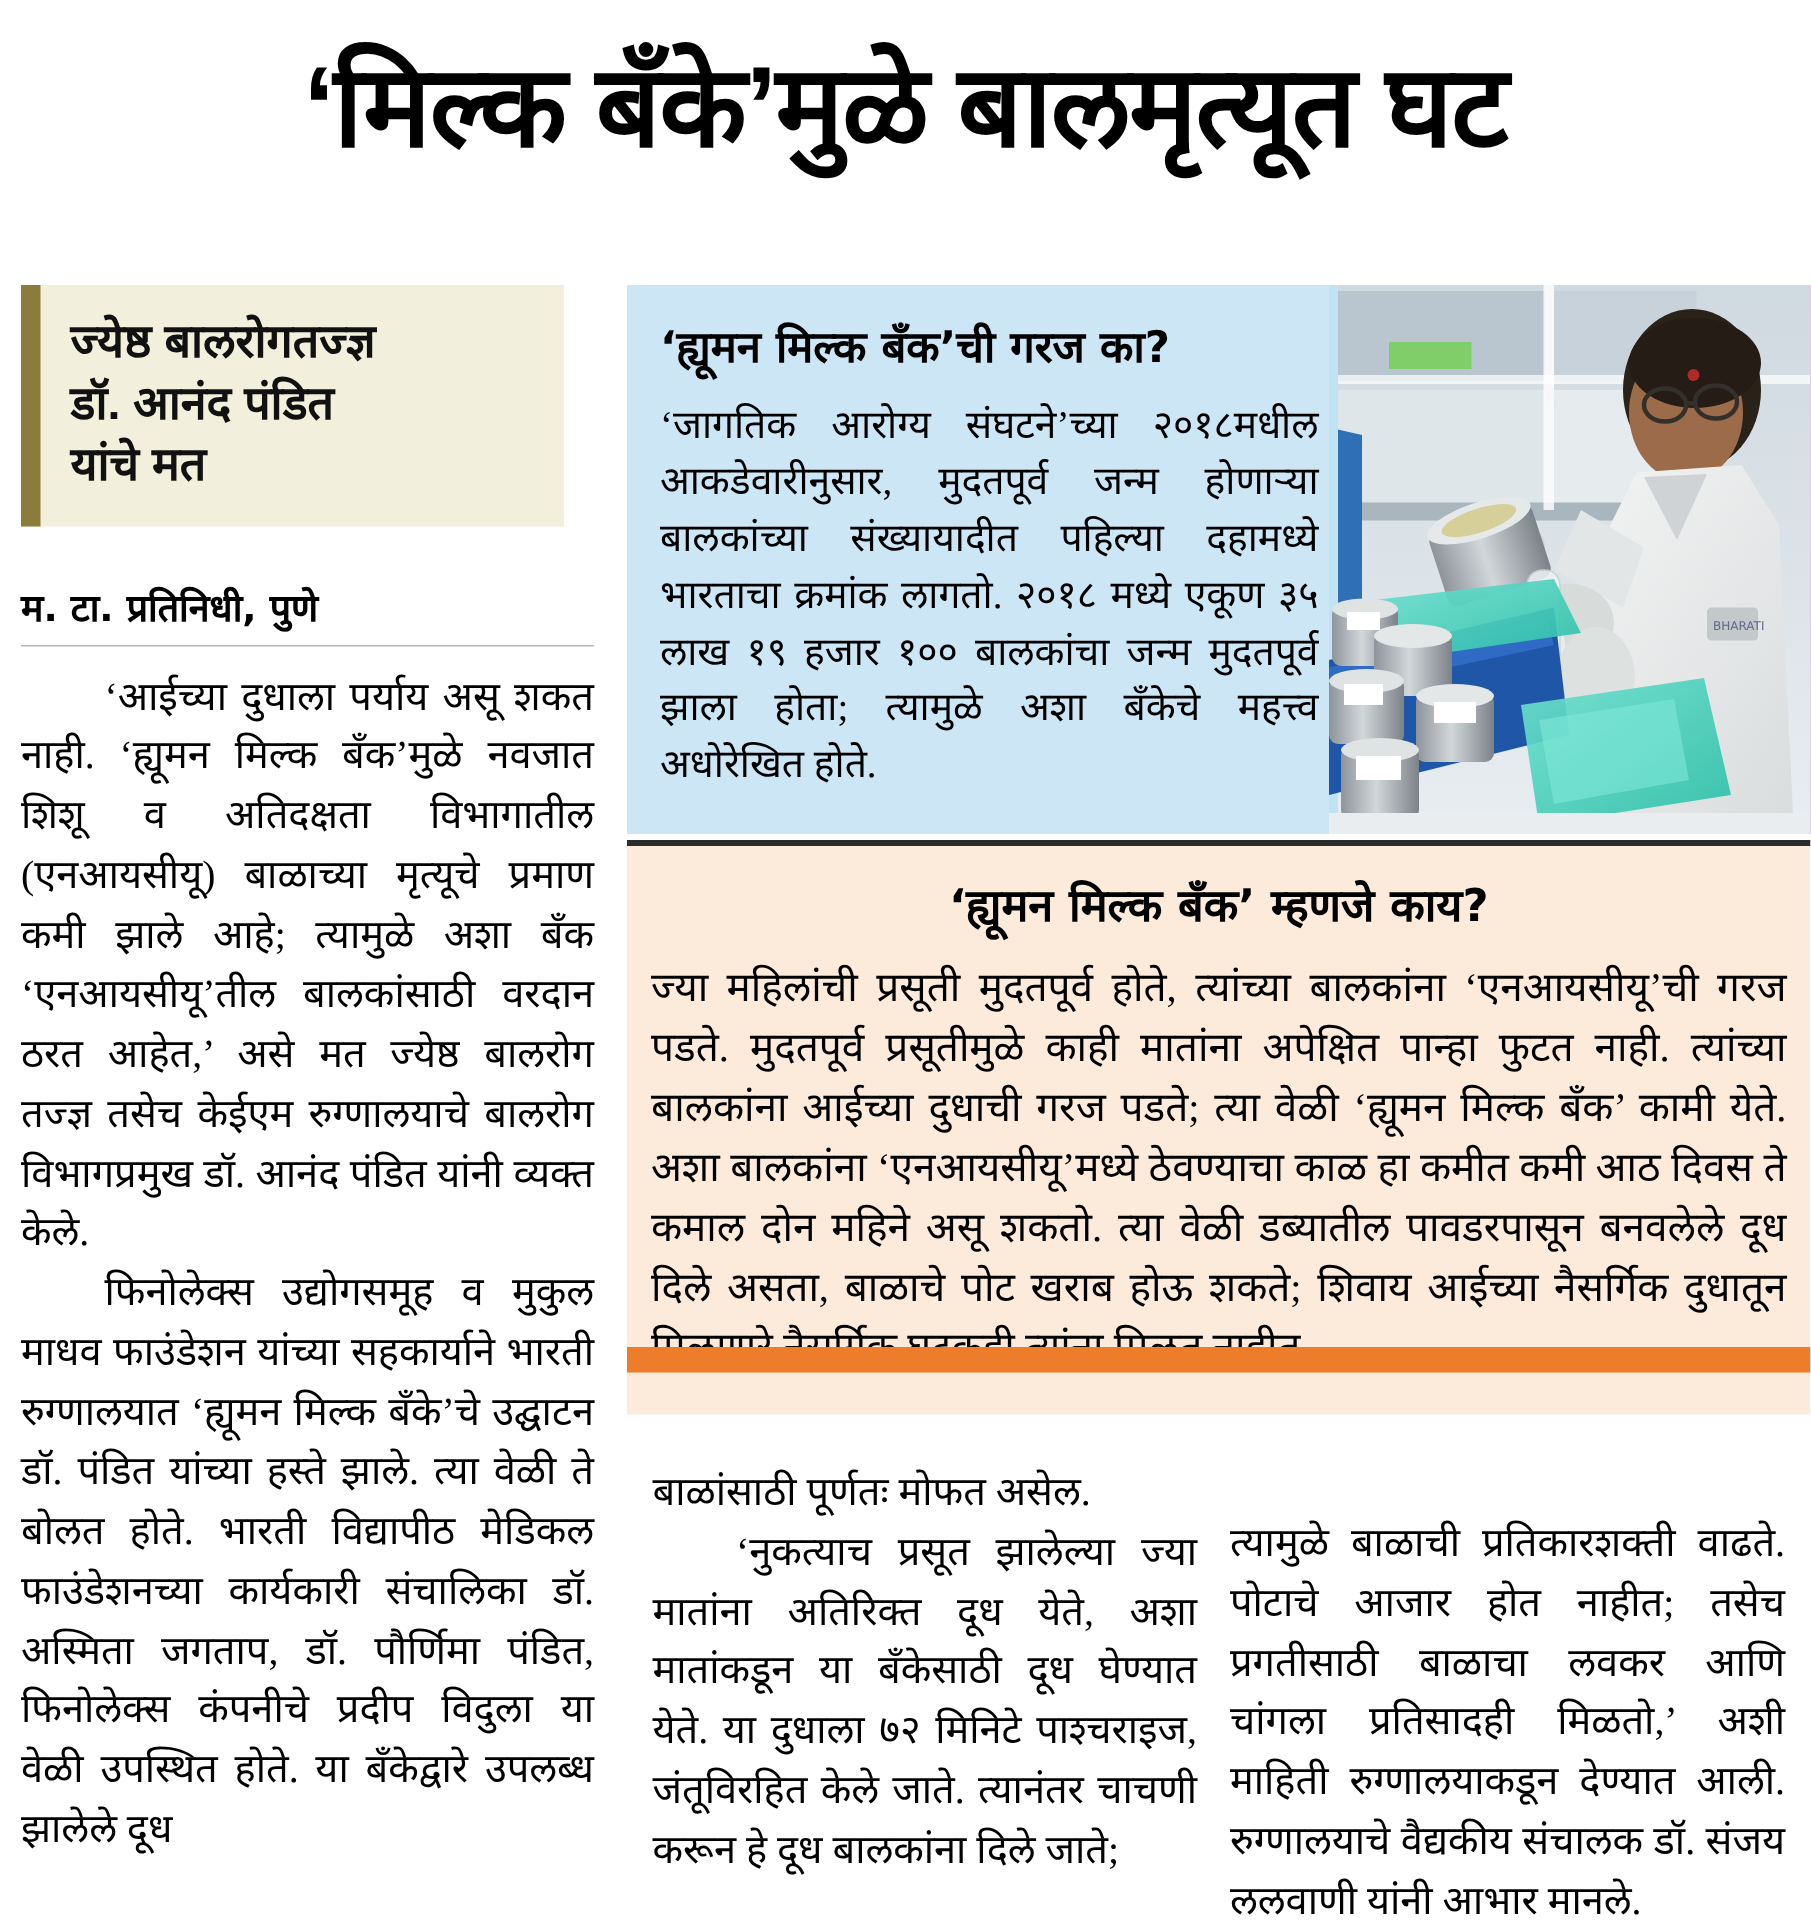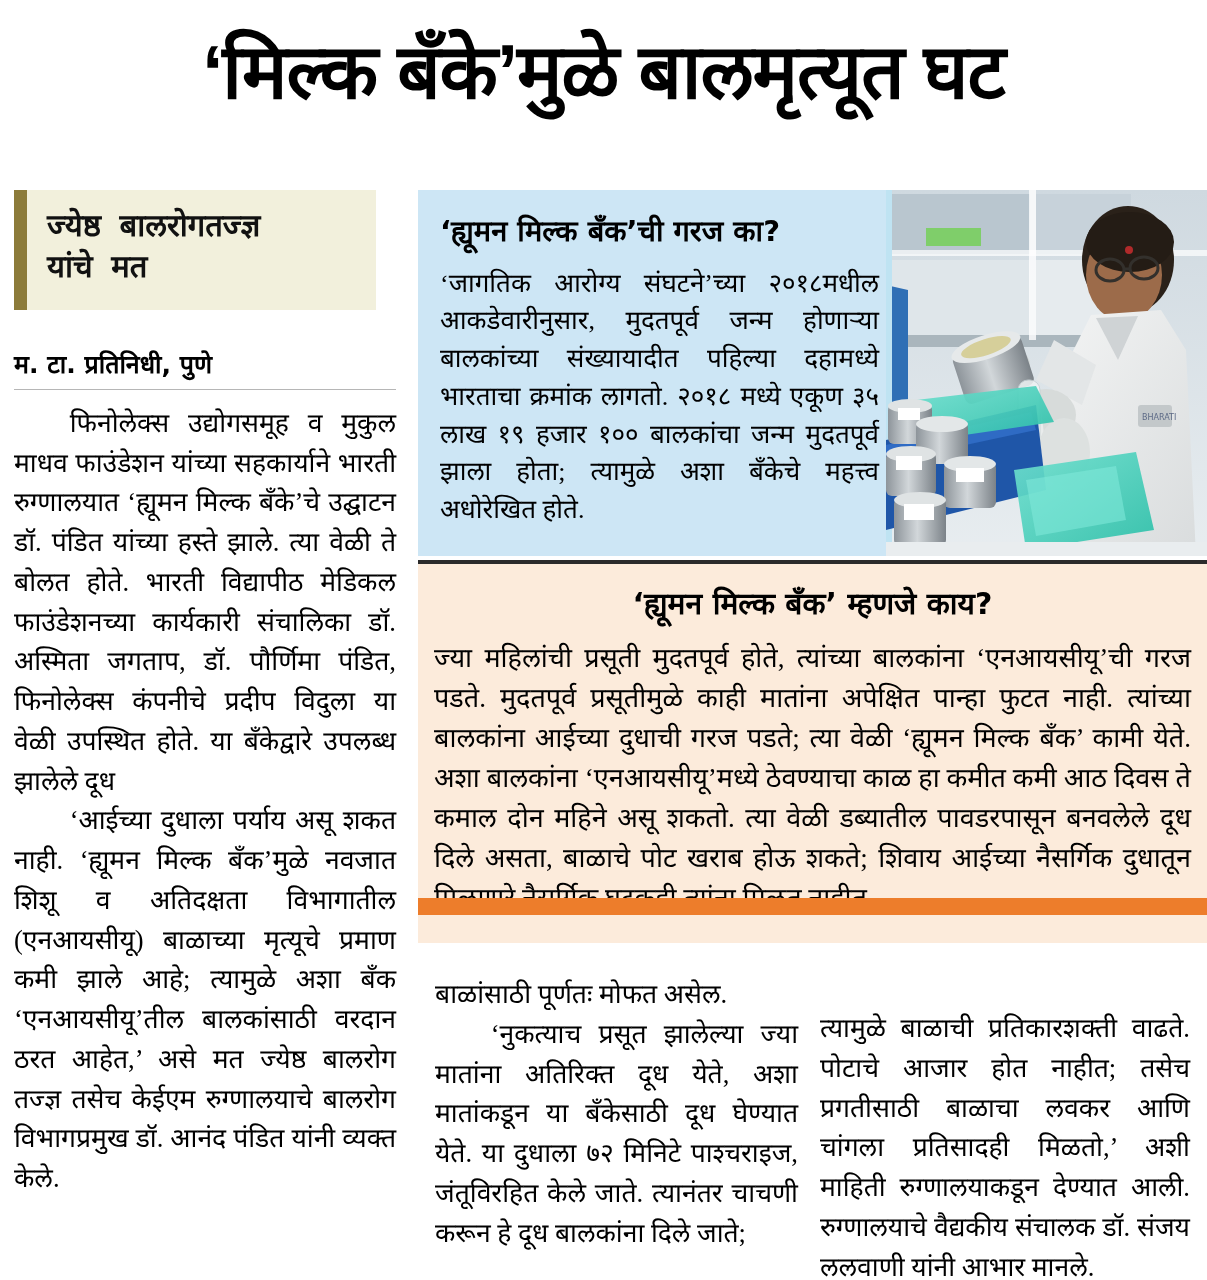--- a/index.html
+++ b/index.html
@@ -42,21 +42,21 @@
   }
 
   .kicker-box {
     background: #F2F0DC;
     border-left: 13px solid #8C7B3A;
     padding: 18px 14px 20px 20px;
     box-sizing: border-box;
     width: 362px;
   }
   .kicker-box .kicker-line {
-    font-family: Liberation Mono, monospace;
+    font-family: Liberation Sans, sans-serif;
     font-weight: bold;
     font-size: 31px;
     line-height: 1.32;
     color: #111;
   }
 
   .byline {
     margin-top: 36px;
     font-family: "DejaVu Sans", sans-serif;
     font-weight: bold;
@@ -180,29 +180,30 @@
 </style>
 </head>
 <body>
 
 <div class="headline">‘मिल्क बँके’मुळे बालमृत्यूत घट</div>
 
 <div class="col-left">
 
   <div class="kicker-box">
     <div class="kicker-line">ज्येष्ठ बालरोगतज्ज्ञ</div>
+    <div class="kicker-line">डॉ. आनंद पंडित</div>
     <div class="kicker-line">यांचे मत</div>
   </div>
 
   <div class="byline">म. टा. प्रतिनिधी, पुणे</div>
   <div class="byline-rule"></div>
 
   <div class="body-text">
+    <p>‘आईच्या दुधाला पर्याय असू शकत नाही. ‘ह्यूमन मिल्क बँक’मुळे नवजात शिशू व अतिदक्षता विभागातील (एनआयसीयू) बाळाच्या मृत्यूचे प्रमाण कमी झाले आहे; त्यामुळे अशा बँक ‘एनआयसीयू’तील बालकांसाठी वरदान ठरत आहेत,’ असे मत ज्येष्ठ बालरोग तज्ज्ञ तसेच केईएम रुग्णालयाचे बालरोग विभागप्रमुख डॉ. आनंद पंडित यांनी व्यक्त केले.</p>
     <p>फिनोलेक्स उद्योगसमूह व मुकुल माधव फाउंडेशन यांच्या सहकार्याने भारती रुग्णालयात ‘ह्यूमन मिल्क बँके’चे उद्घाटन डॉ. पंडित यांच्या हस्ते झाले. त्या वेळी ते बोलत होते. भारती विद्यापीठ मेडिकल फाउंडेशनच्या कार्यकारी संचालिका डॉ. अस्मिता जगताप, डॉ. पौर्णिमा पंडित, फिनोलेक्स कंपनीचे प्रदीप विदुला या वेळी उपस्थित होते. या बँकेद्वारे उपलब्ध झालेले दूध</p>
-    <p>‘आईच्या दुधाला पर्याय असू शकत नाही. ‘ह्यूमन मिल्क बँक’मुळे नवजात शिशू व अतिदक्षता विभागातील (एनआयसीयू) बाळाच्या मृत्यूचे प्रमाण कमी झाले आहे; त्यामुळे अशा बँक ‘एनआयसीयू’तील बालकांसाठी वरदान ठरत आहेत,’ असे मत ज्येष्ठ बालरोग तज्ज्ञ तसेच केईएम रुग्णालयाचे बालरोग विभागप्रमुख डॉ. आनंद पंडित यांनी व्यक्त केले.</p>
   </div>
 </div>
 
 <div class="blue-box">
   <div class="box-title">‘ह्यूमन मिल्क बँक’ची गरज का?</div>
   <div class="box-text">‘जागतिक आरोग्य संघटने’च्या २०१८मधील आकडेवारीनुसार, मुदतपूर्व जन्म होणाऱ्या बालकांच्या संख्यायादीत पहिल्या दहामध्ये भारताचा क्रमांक लागतो. २०१८ मध्ये एकूण ३५ लाख १९ हजार १०० बालकांचा जन्म मुदतपूर्व झाला होता; त्यामुळे अशा बँकेचे महत्त्व अधोरेखित होते.</div>
 </div>
 
 <div class="photo">
   <svg viewBox="0 0 321 366" preserveAspectRatio="xMidYMid slice">

